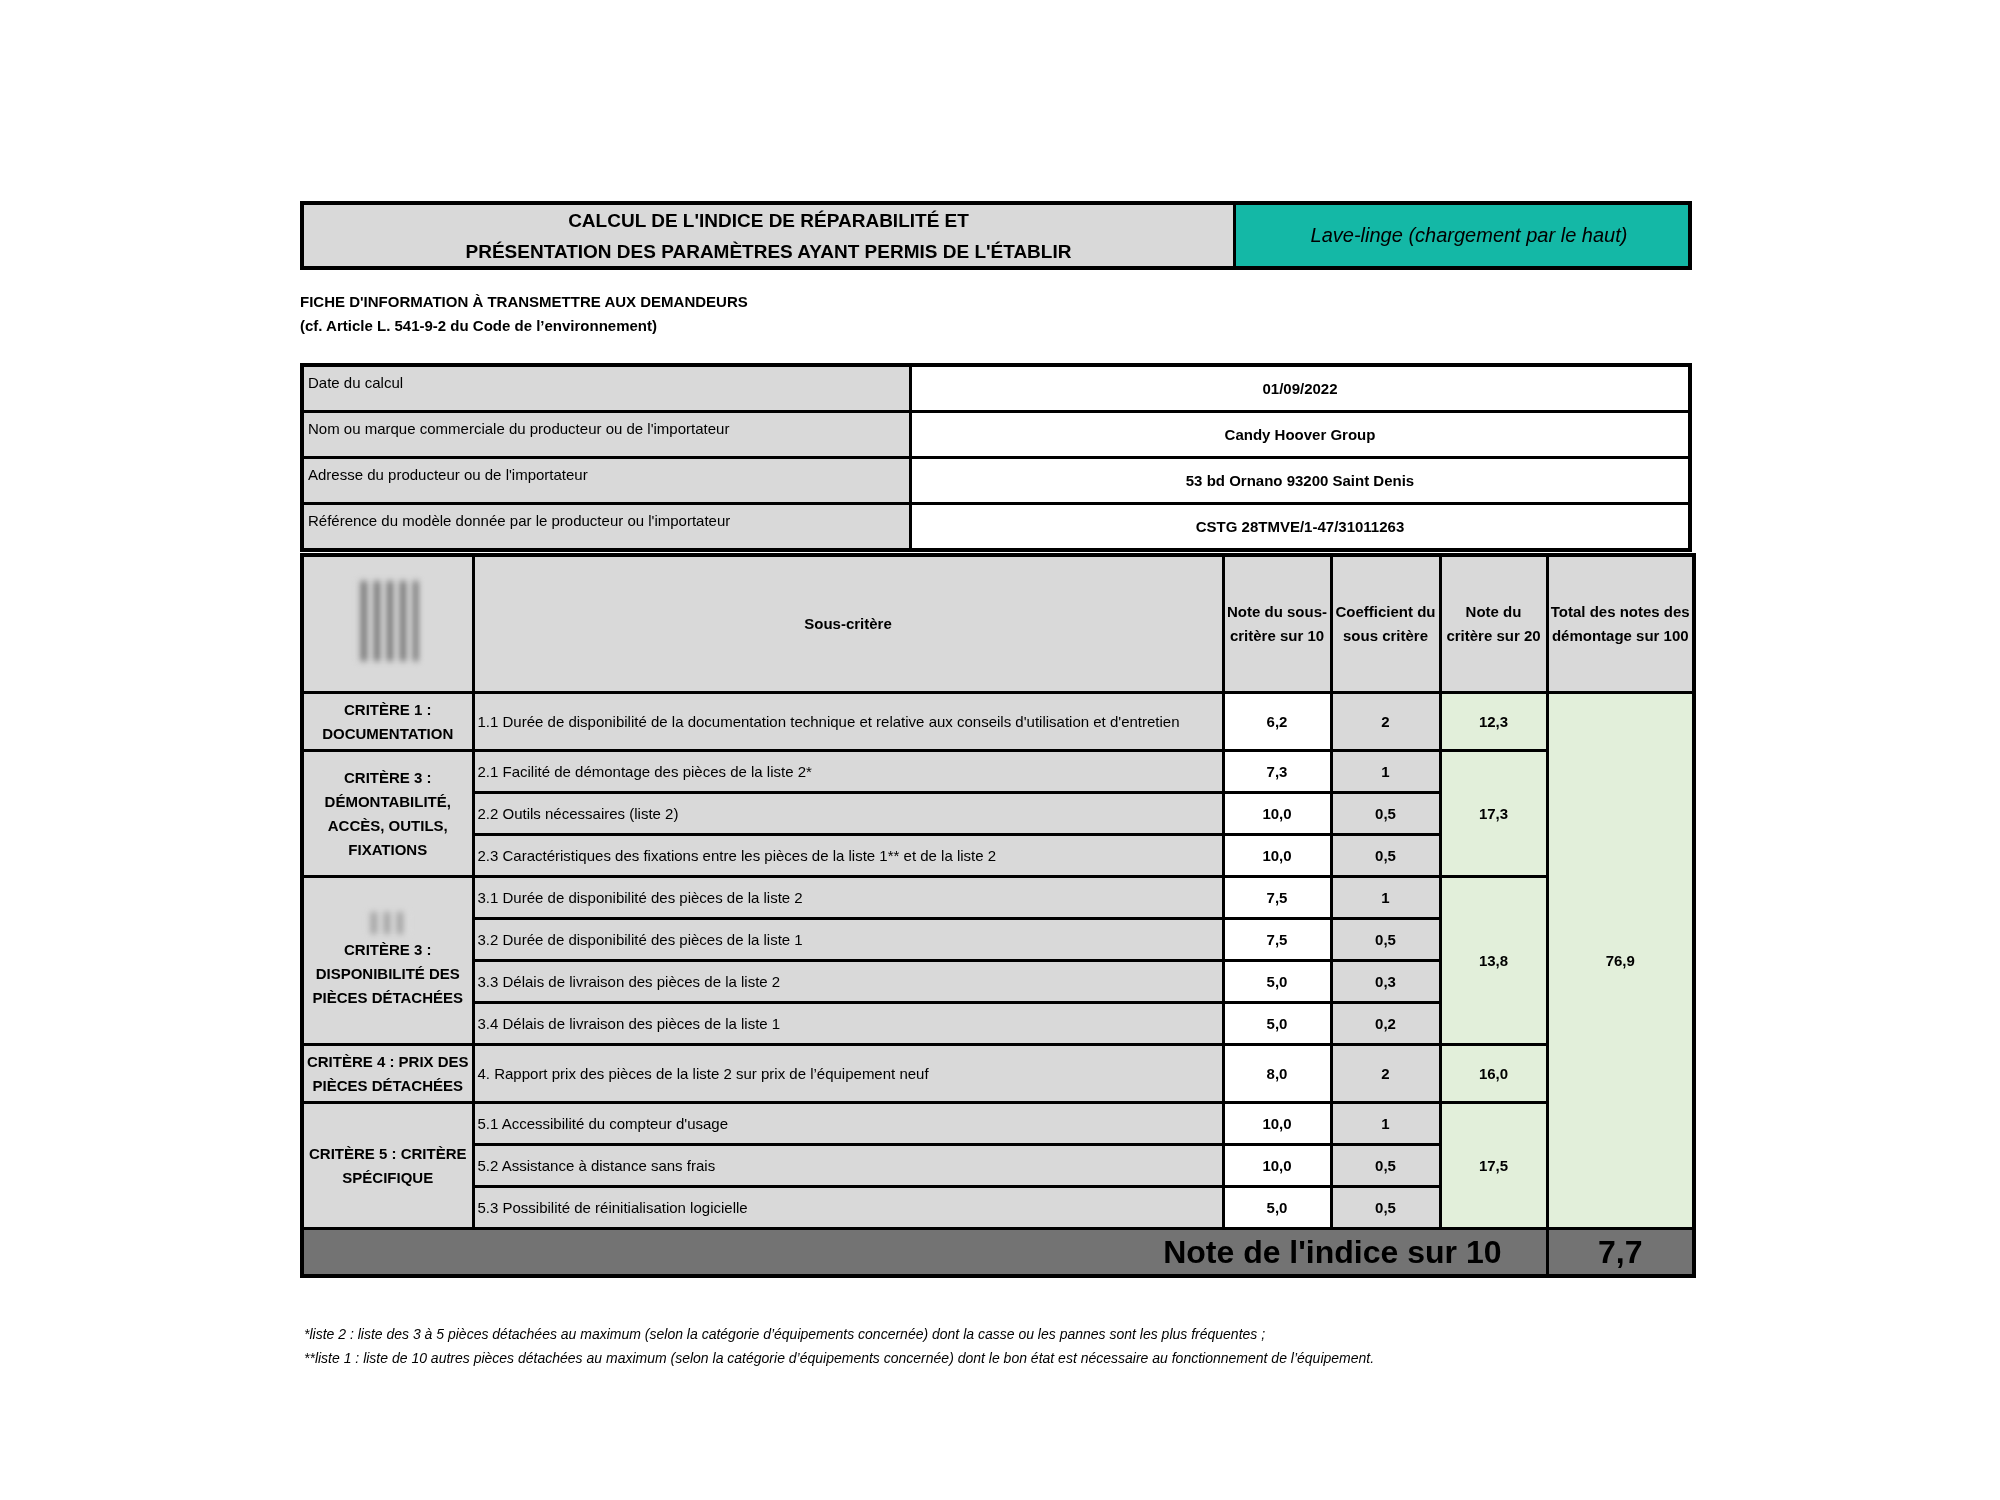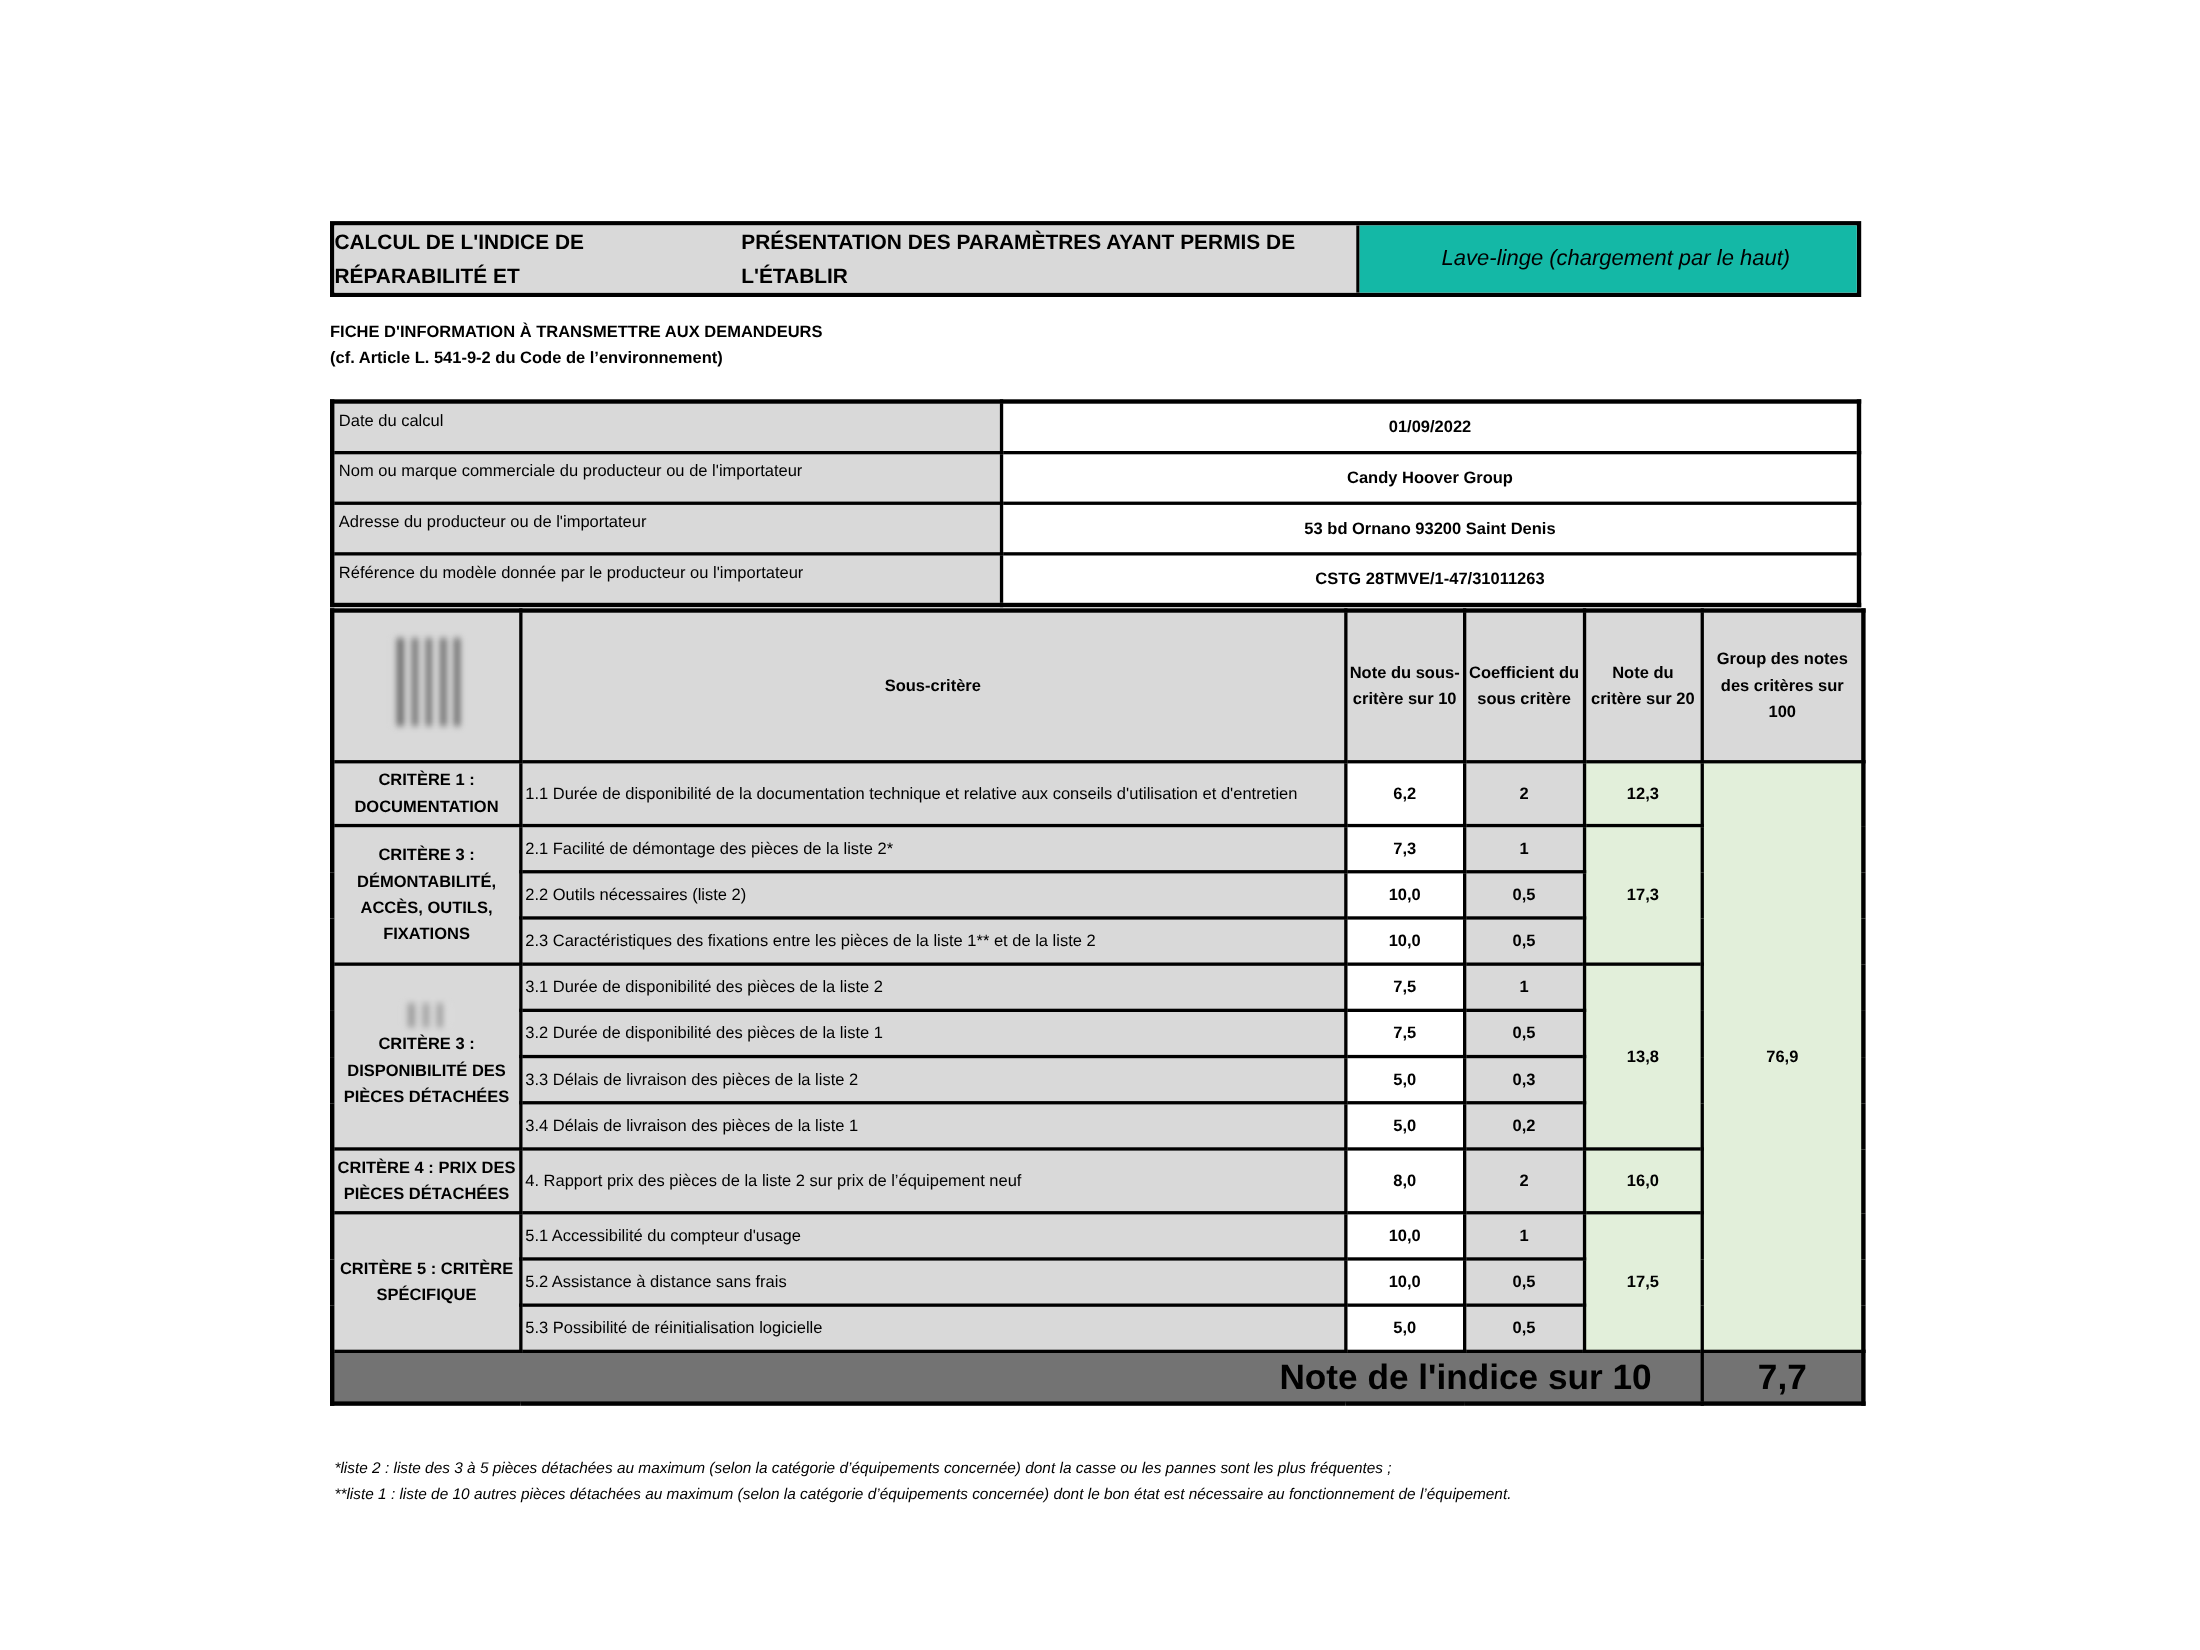--- a/index.html
+++ b/index.html
@@ -2,21 +2,21 @@
 <html><head>
 <meta charset="utf-8">
 <style>
   html, body { margin: 0; padding: 0; background: #ffffff; }
   body { width: 2000px; height: 1500px; position: relative; overflow: hidden;
          font-family: "Liberation Sans", sans-serif; color: #000; }
   .abs { position: absolute; box-sizing: border-box; }
 
   
   #title-box { left: 300px; top: 201px; width: 1392px; height: 69px; border: 4px solid #000; display: flex; }
-  #title-left { width: 929px; background: #d9d9d9; border-right: 3px solid #000; display: flex; flex-direction: row;
+  #title-left { width: 929px; background: #d9d9d9; border-right: 3px solid #000; display: flex; flex-direction: column;
                 align-items: center; justify-content: center; font-weight: bold; font-size: 19px; line-height: 31px; }
   #title-right { flex: 1; background: #14b8a6; display: flex; align-items: center; justify-content: center;
                  font-style: italic; font-size: 20px; padding-left: 14px; }
 
   #fiche { left: 300px; top: 290px; width: 1040px; font-weight: bold; font-size: 15px; line-height: 24px; }
   #fiche div:last-child { font-weight: bold; }
 
   
   #info-table { left: 300px; top: 363px; width: 1392px; border-collapse: collapse; border: 4px solid #000; }
   #info-table td { border: 3px solid #000; height: 36px; padding: 0 4px; font-size: 15px; }
@@ -91,21 +91,21 @@
   </colgroup>
   <thead>
     <tr>
       <th>
         <span class="blur-mark"></span>
       </th>
       <th>Sous-critère</th>
       <th>Note du sous-critère sur 10</th>
       <th>Coefficient du sous critère</th>
       <th>Note du critère sur 20</th>
-      <th>Group des notes des critères sur 100</th>
+      <th>Total des notes des démontage sur 100</th>
     </tr>
   </thead>
   <tbody>
 
     <tr class="row tall">
       <td class="c-crit">CRITÈRE 1 : DOCUMENTATION</td>
       <td class="c-sub">1.1 Durée de disponibilité de la documentation technique et relative aux conseils d'utilisation et d'entretien</td>
       <td class="c-note">6,2</td>
       <td class="c-coef">2</td>
       <td class="c-green">12,3</td>

